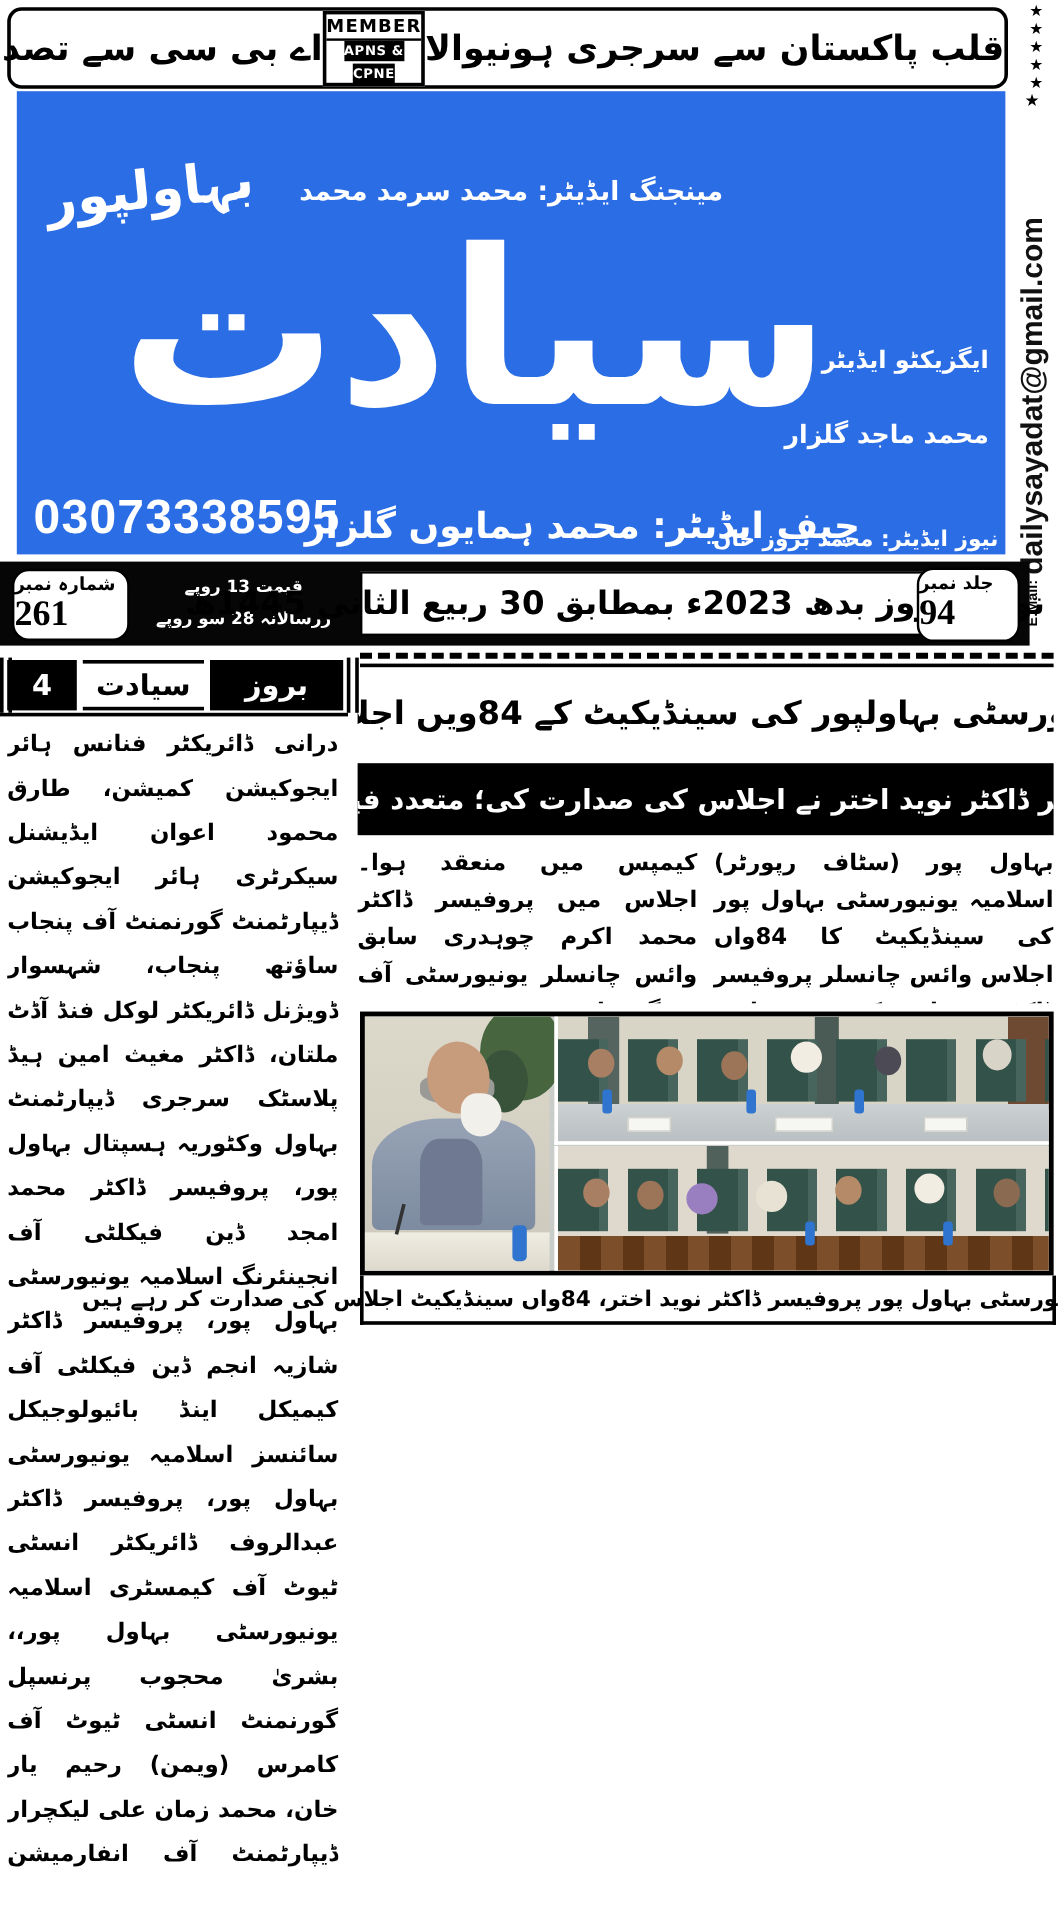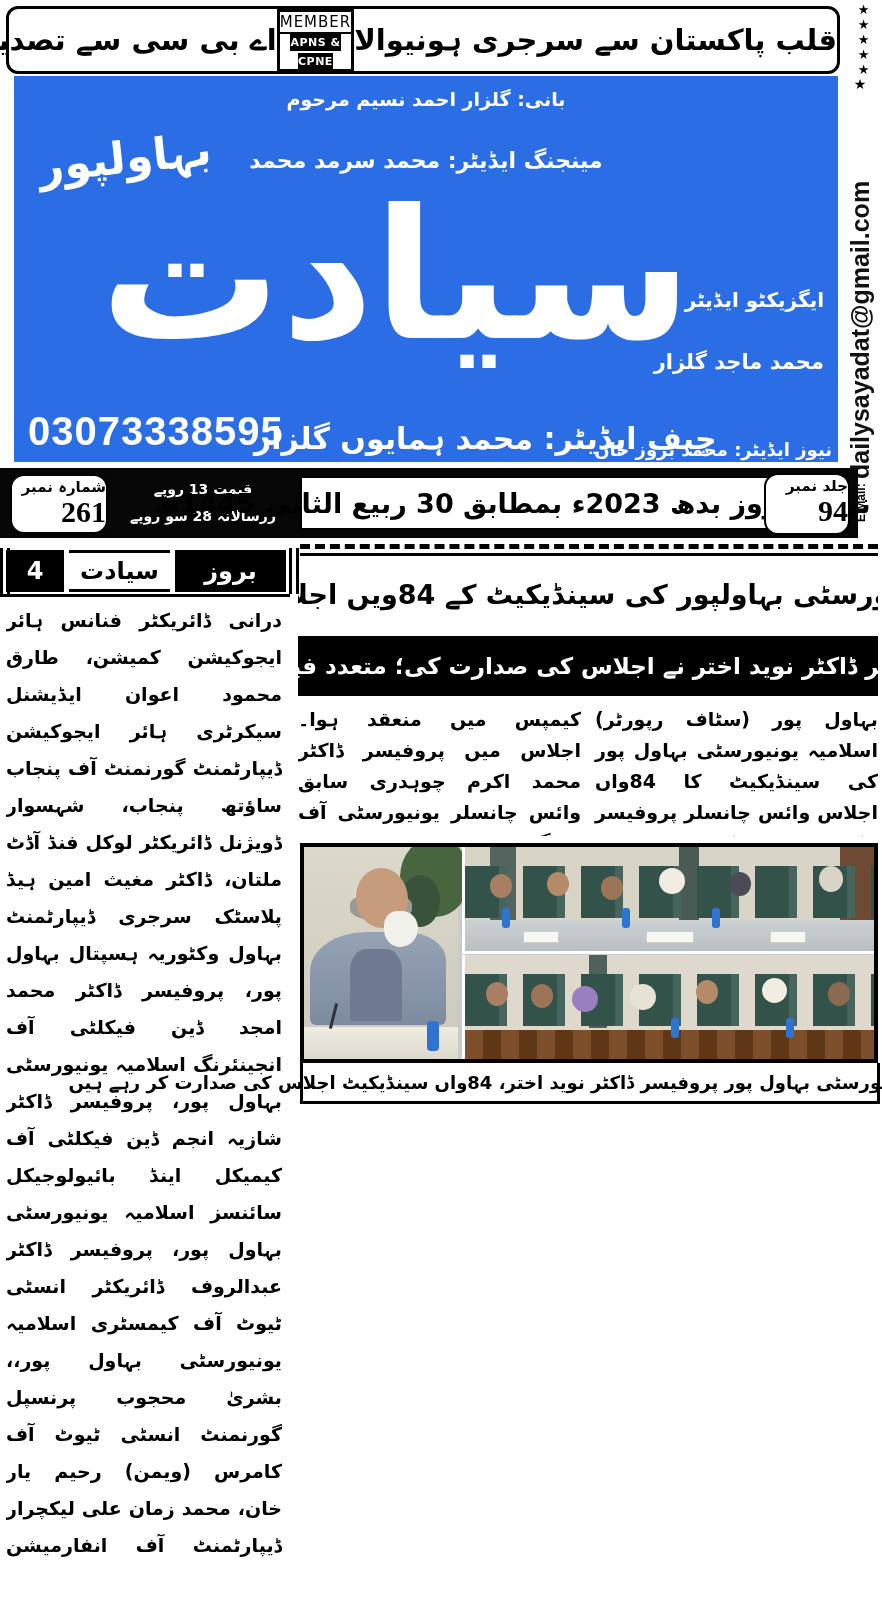--- a/index.html
+++ b/index.html
@@ -5,21 +5,21 @@
   html,body{margin:0;padding:0;background:#ffffff;}
   #page{position:relative;width:882px;height:1600px;background:#fff;overflow:hidden;
         font-family:"DejaVu Sans",sans-serif;}
   .ur{direction:rtl;font-family:"DejaVu Sans",sans-serif;}
   .abs{position:absolute;}
   
   #top-banner{left:6px;top:6px;width:828px;height:62px;border:3px solid #000;border-radius:12px;
     display:flex;align-items:center;justify-content:space-evenly;direction:rtl;background:#fff;}
   #top-banner .big{font-size:29px;font-weight:bold;color:#000;white-space:nowrap;}
   #member-box{border:3px solid #000;width:106px;text-align:center;direction:ltr;background:#fff;}
-  #member-box .m1{font-size:15px;font-weight:normal;letter-spacing:1px;color:#000;padding:1px 0;border-bottom:2px solid #000;}
+  #member-box .m1{font-size:15px;font-weight:bold;letter-spacing:1px;color:#000;padding:1px 0;border-bottom:2px solid #000;}
   #member-box .m2{font-size:11px;font-weight:bold;background:#000;color:#fff;padding:2px 0;letter-spacing:.5px;}
   #star-col{left:848px;top:2px;width:30px;height:72px;writing-mode:vertical-rl;text-align:center;
     font-size:13px;line-height:30px;letter-spacing:0;color:#000;}
   
   #masthead{left:14px;top:76px;width:824px;height:386px;background:#2b6de5;color:#fff;overflow:hidden;}
   #mh-daily{right:16px;top:22px;font-size:46px;font-weight:bold;}
   #mh-city{left:24px;top:56px;font-size:44px;font-weight:bold;transform:rotate(-6deg);}
   #mh-founder{left:0;right:0;top:12px;text-align:center;font-size:19px;font-weight:bold;}
   #mh-managing{left:0;right:0;top:72px;text-align:center;font-size:22px;font-weight:bold;}
   #mh-title{left:0;right:60px;top:60px;text-align:center;font-size:180px;font-weight:bold;line-height:280px;}
@@ -30,21 +30,21 @@
   #mh-phone{left:14px;bottom:8px;font-size:40px;font-weight:bold;font-family:Liberation Sans, sans-serif;letter-spacing:1px;}
   
   #email-strip{left:838px;top:76px;width:44px;height:464px;background:#fff;text-align:center;}
   #email-strip .star{font-size:14px;color:#000;}
   #email-rot{writing-mode:vertical-rl;transform:rotate(180deg);height:430px;margin:0 auto;
     display:flex;align-items:center;gap:4px;}
   #email-rot .lbl{font-size:12px;font-weight:bold;color:#000;font-family:"Liberation Sans",sans-serif;}
   #email-rot .adr{font-size:25px;font-weight:bold;color:#111;font-family:"Liberation Sans",sans-serif;}
   
   #date-bar{left:0;top:468px;width:858px;height:70px;background:#060606;}
-  .pill{position:absolute;background:#fff;border:2px solid #000;border-radius:14px;text-align:right;color:#000;}
+  .pill{position:absolute;background:#fff;border:2px solid #000;border-radius:14px;text-align:left;color:#000;}
   #issue-box{left:10px;top:6px;width:94px;height:56px;}
   #volume-box{right:8px;top:5px;width:82px;height:58px;}
   .pill .lab{font-size:15px;font-weight:bold;line-height:22px;}
   .pill .num{font-size:30px;font-weight:bold;line-height:28px;font-family:"Liberation Serif",serif;}
   #price-block{left:110px;top:8px;width:186px;color:#fff;text-align:center;font-weight:bold;font-size:14px;line-height:27px;}
   #date-box{left:300px;top:8px;width:468px;height:50px;background:#fff;border:2px solid #000;
     display:flex;align-items:center;justify-content:center;font-size:27px;font-weight:bold;color:#000;white-space:nowrap;}
   
   #dashed-rule{left:300px;top:544px;width:578px;height:0;border-top:5px dashed #000;}
   #solid-rule{left:300px;top:553px;width:578px;height:0;border-top:3px solid #000;}
@@ -109,21 +109,20 @@
     <span id="member-box">
       <span class="m1">MEMBER</span>
       <span class="m2">APNS &amp; CPNE</span>
     </span>
     <span class="big">اے بی سی سے تصدیق شدہ</span>
   </div>
   <div id="star-col" class="abs">★★★★★</div>
 
   <div id="masthead" class="abs">
     <div id="mh-city" class="abs ur">بہاولپور</div>
-    <div id="mh-founder" class="abs ur">بانی: گلزار احمد نسیم مرحوم</div>
     <div id="mh-managing" class="abs ur">مینجنگ ایڈیٹر: محمد سرمد محمد</div>
     <div id="mh-title" class="abs ur">سیادت</div>
     <div id="mh-exec-label" class="abs ur">ایگزیکٹو ایڈیٹر</div>
     <div id="mh-exec-name" class="abs ur">محمد ماجد گلزار</div>
     <div id="mh-news" class="abs ur">نیوز ایڈیٹر: محمد بروز خان</div>
     <div id="mh-chief" class="abs ur">چیف ایڈیٹر: محمد ہمایوں گلزار</div>
     <div id="mh-phone" class="abs">03073338595</div>
   </div>
 
   <div id="email-strip" class="abs">

